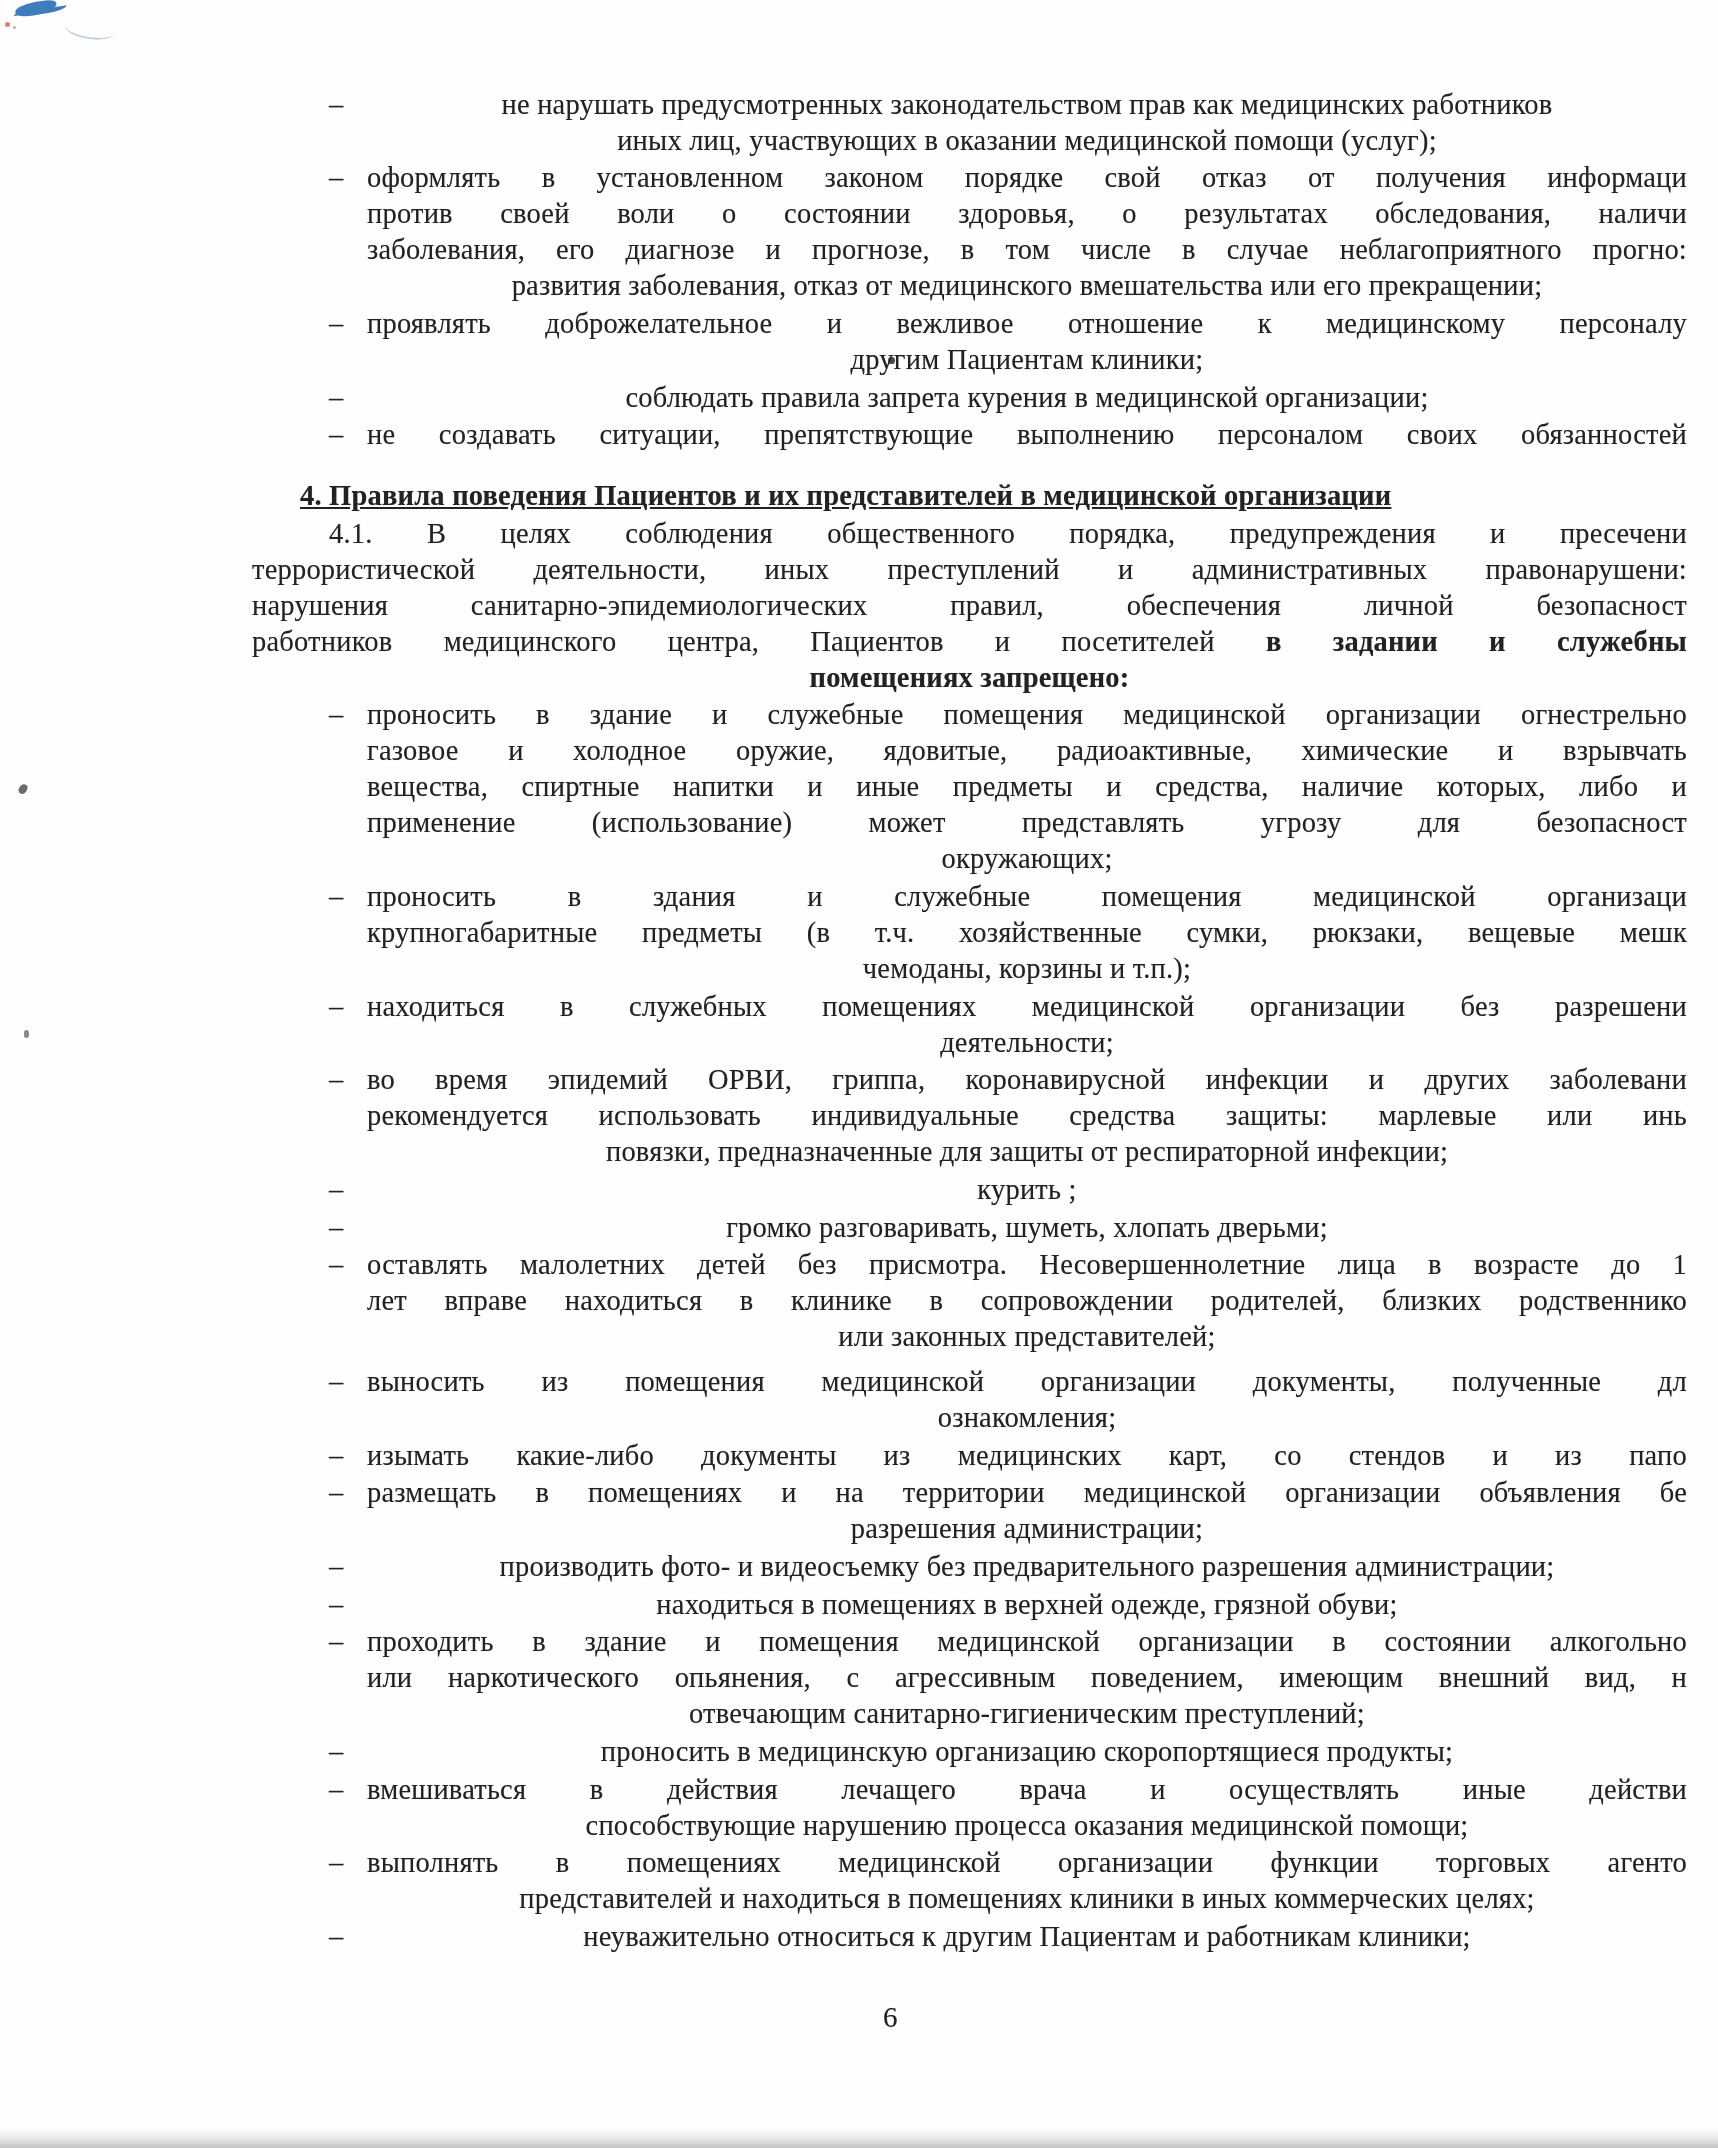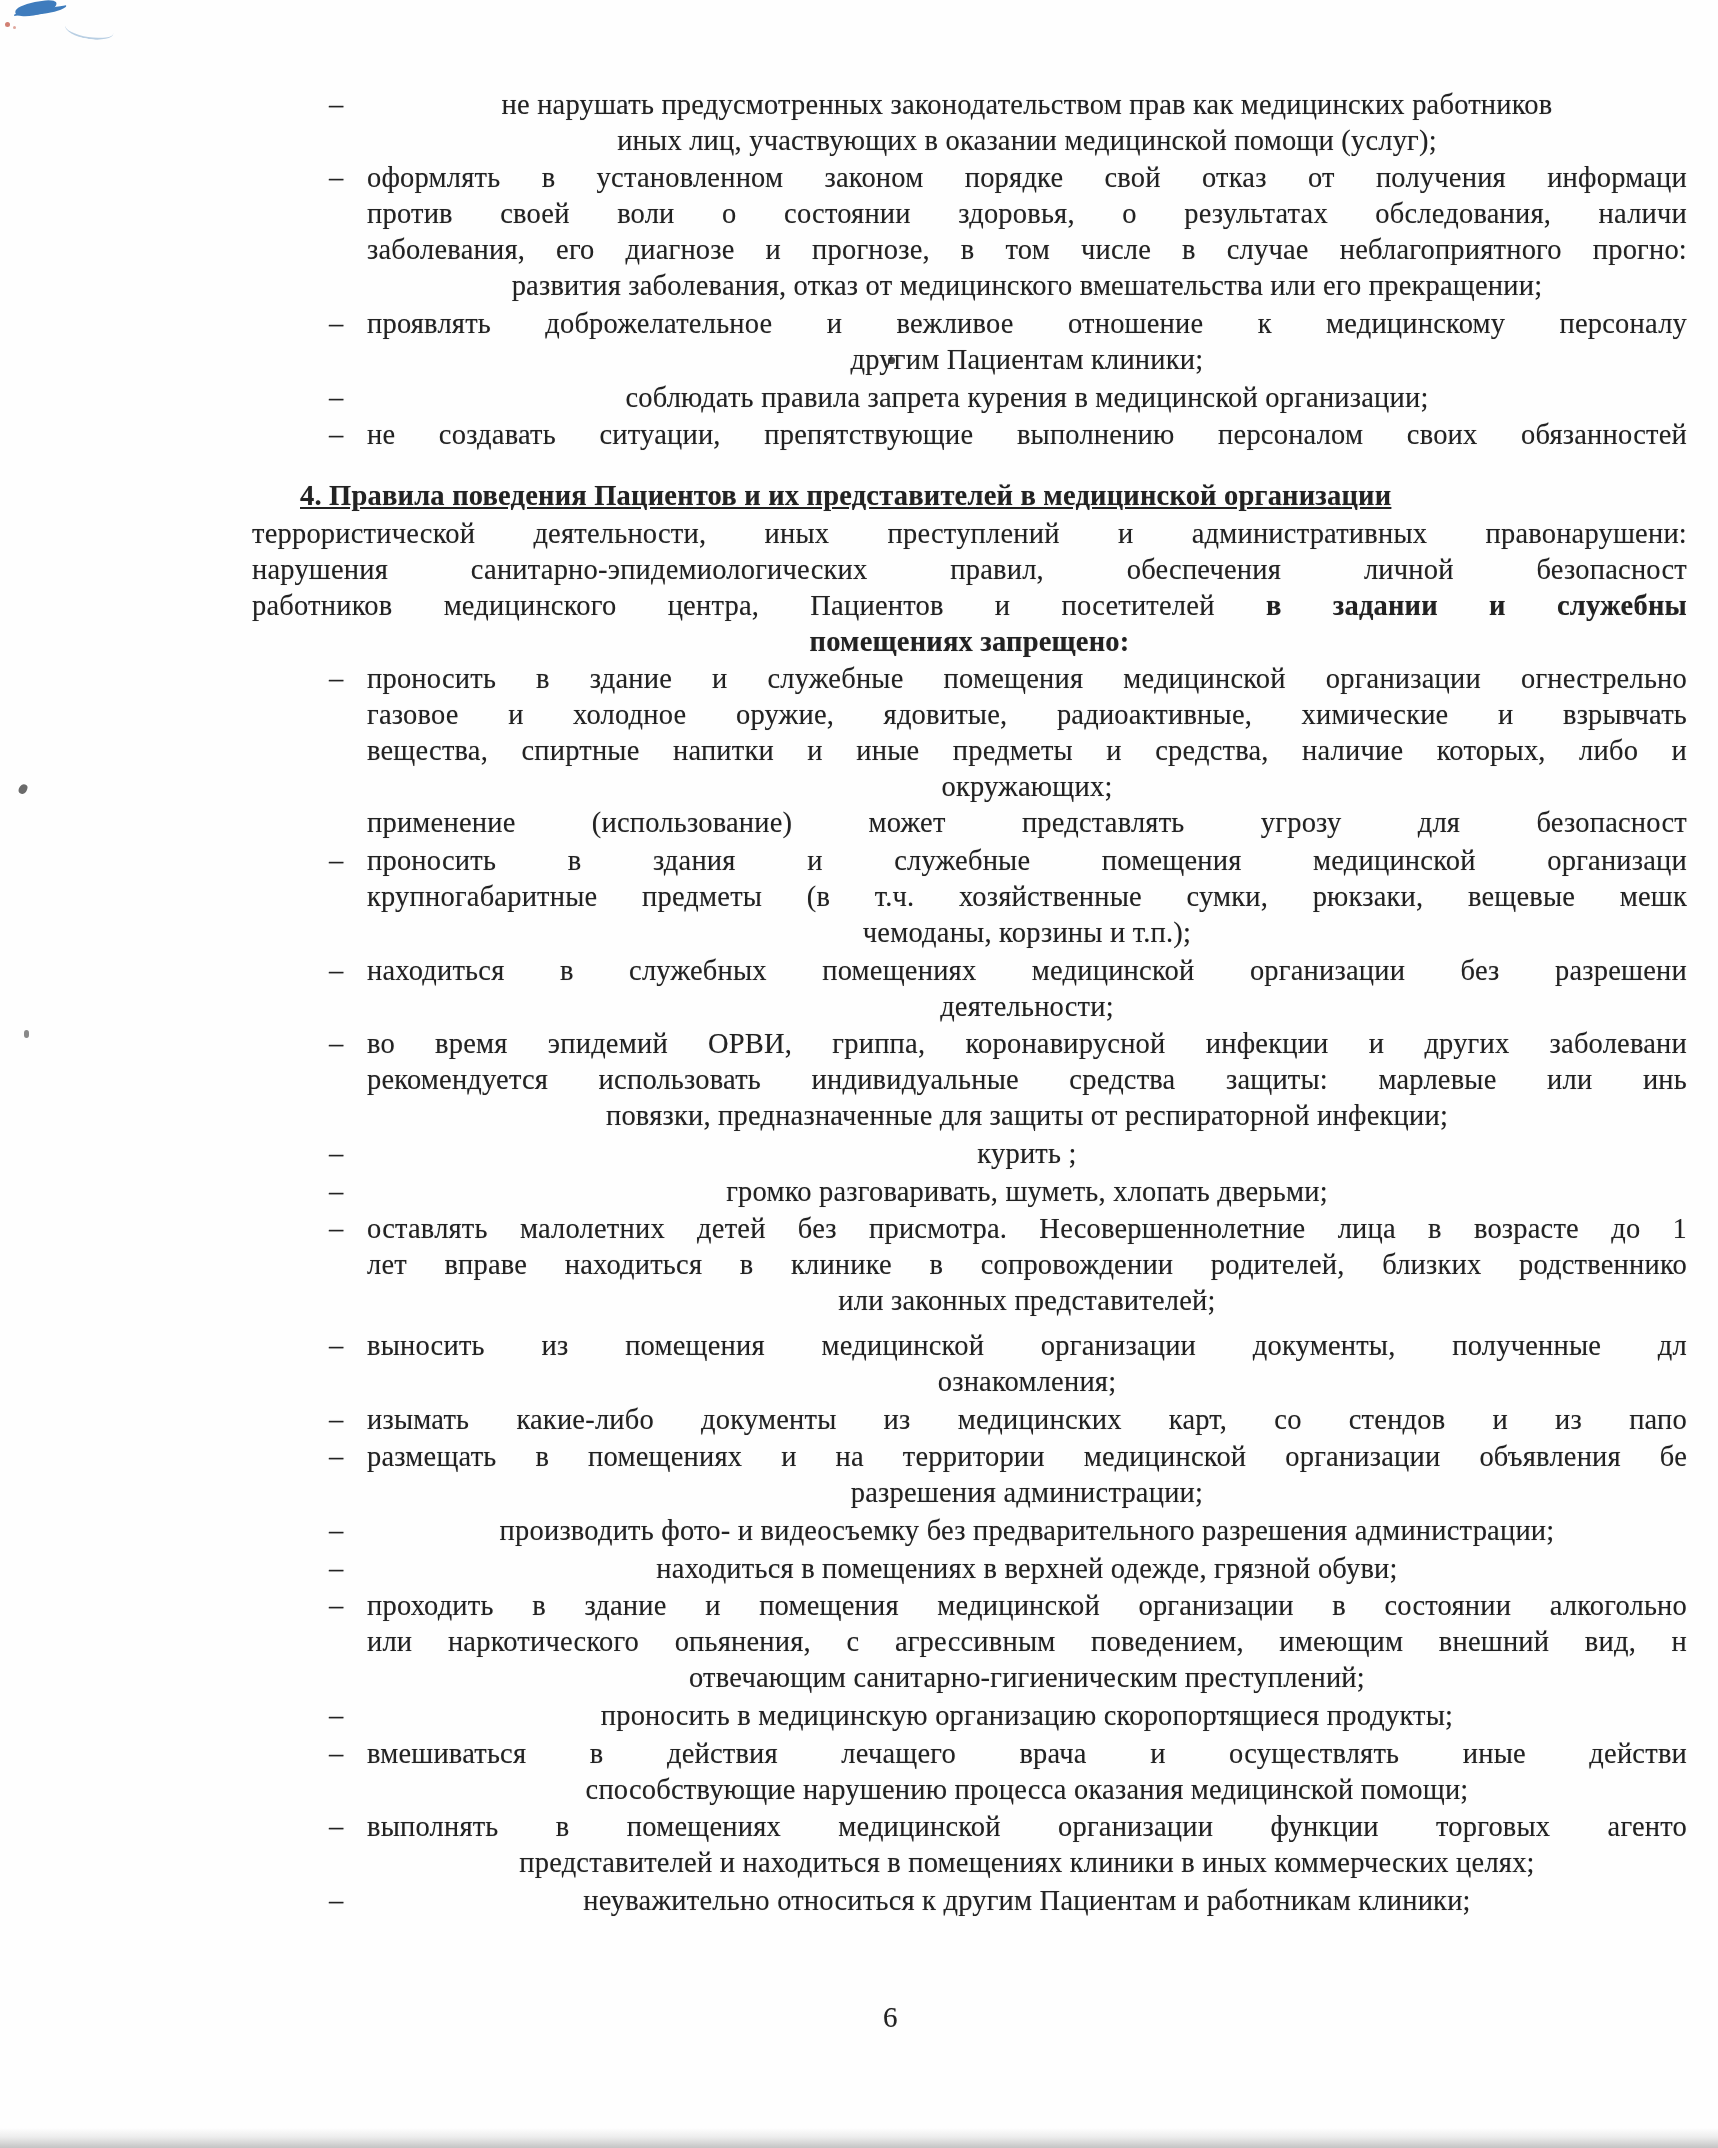--- a/index.html
+++ b/index.html
@@ -101,32 +101,33 @@
       <div class="item">
         <span class="marker">–</span>
         <div class="line"><span>соблюдать правила запрета курения в медицинской организации;</span></div>
       </div>
       <div class="item">
         <span class="marker">–</span>
         <div class="line j"><span>не создавать ситуации, препятствующие выполнению персоналом своих обязанностей</span></div>
       </div>
       <div class="heading">4. Правила поведения Пациентов и их представителей в медицинской организации</div>
       <div class="para">
+        <div class="line j ind"><span>4.1. В целях соблюдения общественного порядка, предупреждения и пресечени</span></div>
         <div class="line j"><span>террористической деятельности, иных преступлений и административных правонарушени:</span></div>
         <div class="line j"><span>нарушения санитарно-эпидемиологических правил, обеспечения личной безопасност</span></div>
         <div class="line j"><span>работников медицинского центра, Пациентов и посетителей </span><span class="b">в задании и служебны</span></div>
         <div class="line"><span class="b">помещениях запрещено:</span></div>
       </div>
       <div class="item">
         <span class="marker">–</span>
         <div class="line j"><span>проносить в здание и служебные помещения медицинской организации огнестрельно</span></div>
         <div class="line j"><span>газовое и холодное оружие, ядовитые, радиоактивные, химические и взрывчать</span></div>
         <div class="line j"><span>вещества, спиртные напитки и иные предметы и средства, наличие которых, либо и</span></div>
+        <div class="line j"><span>применение (использование) может представлять угрозу для безопасност</span></div>
         <div class="line"><span>окружающих;</span></div>
-        <div class="line j"><span>применение (использование) может представлять угрозу для безопасност</span></div>
       </div>
       <div class="item">
         <span class="marker">–</span>
         <div class="line j"><span>проносить в здания и служебные помещения медицинской организаци</span></div>
         <div class="line j"><span>крупногабаритные предметы (в т.ч. хозяйственные сумки, рюкзаки, вещевые мешк</span></div>
         <div class="line"><span>чемоданы, корзины и т.п.);</span></div>
       </div>
       <div class="item">
         <span class="marker">–</span>
         <div class="line j"><span>находиться в служебных помещениях медицинской организации без разрешени</span></div>

